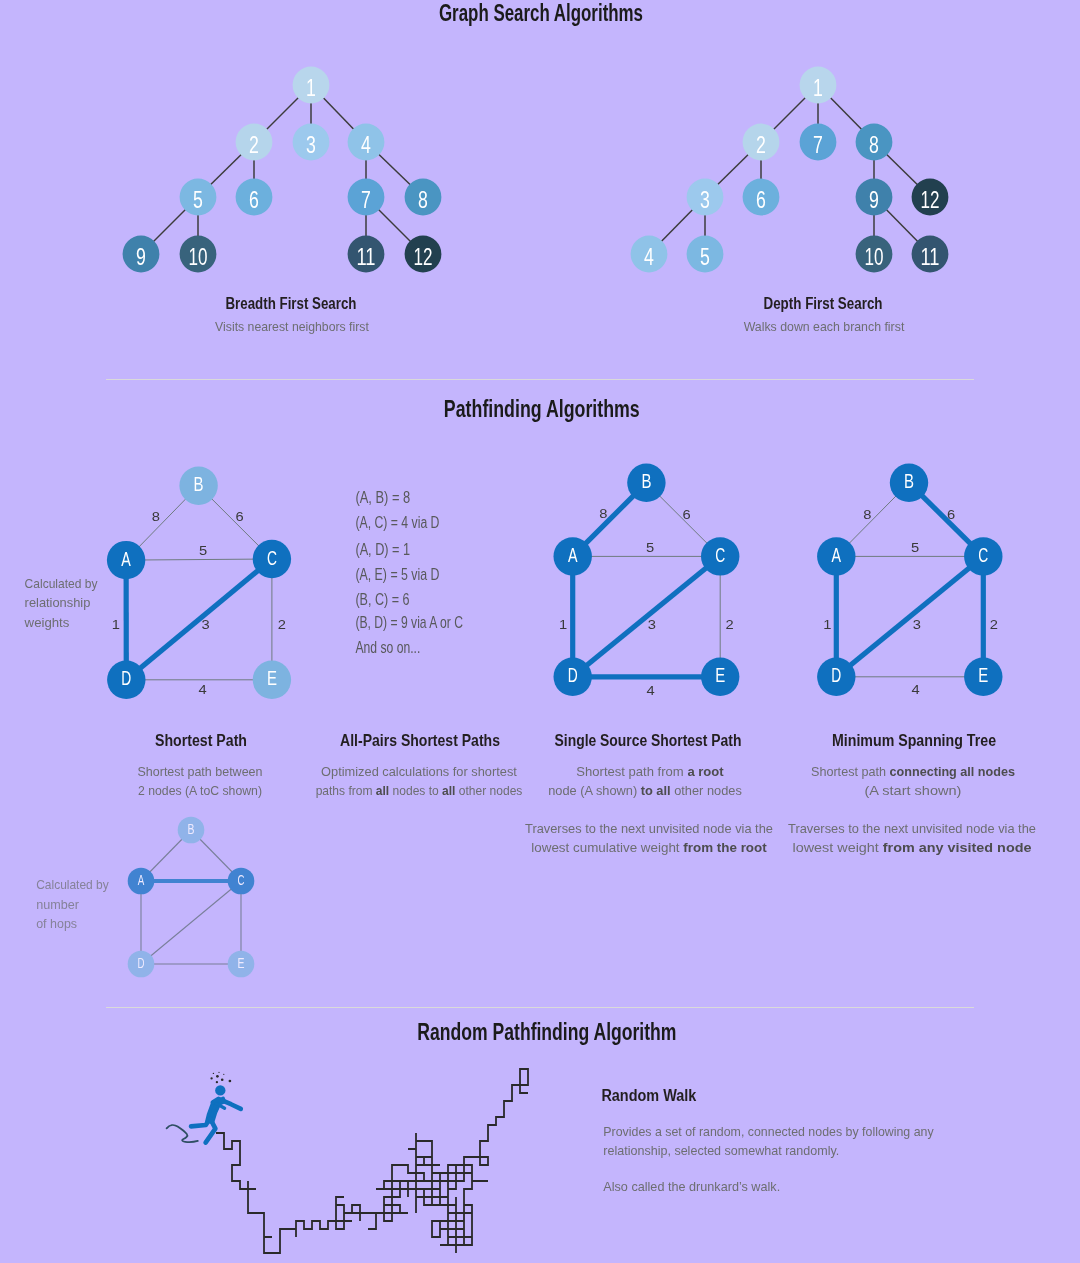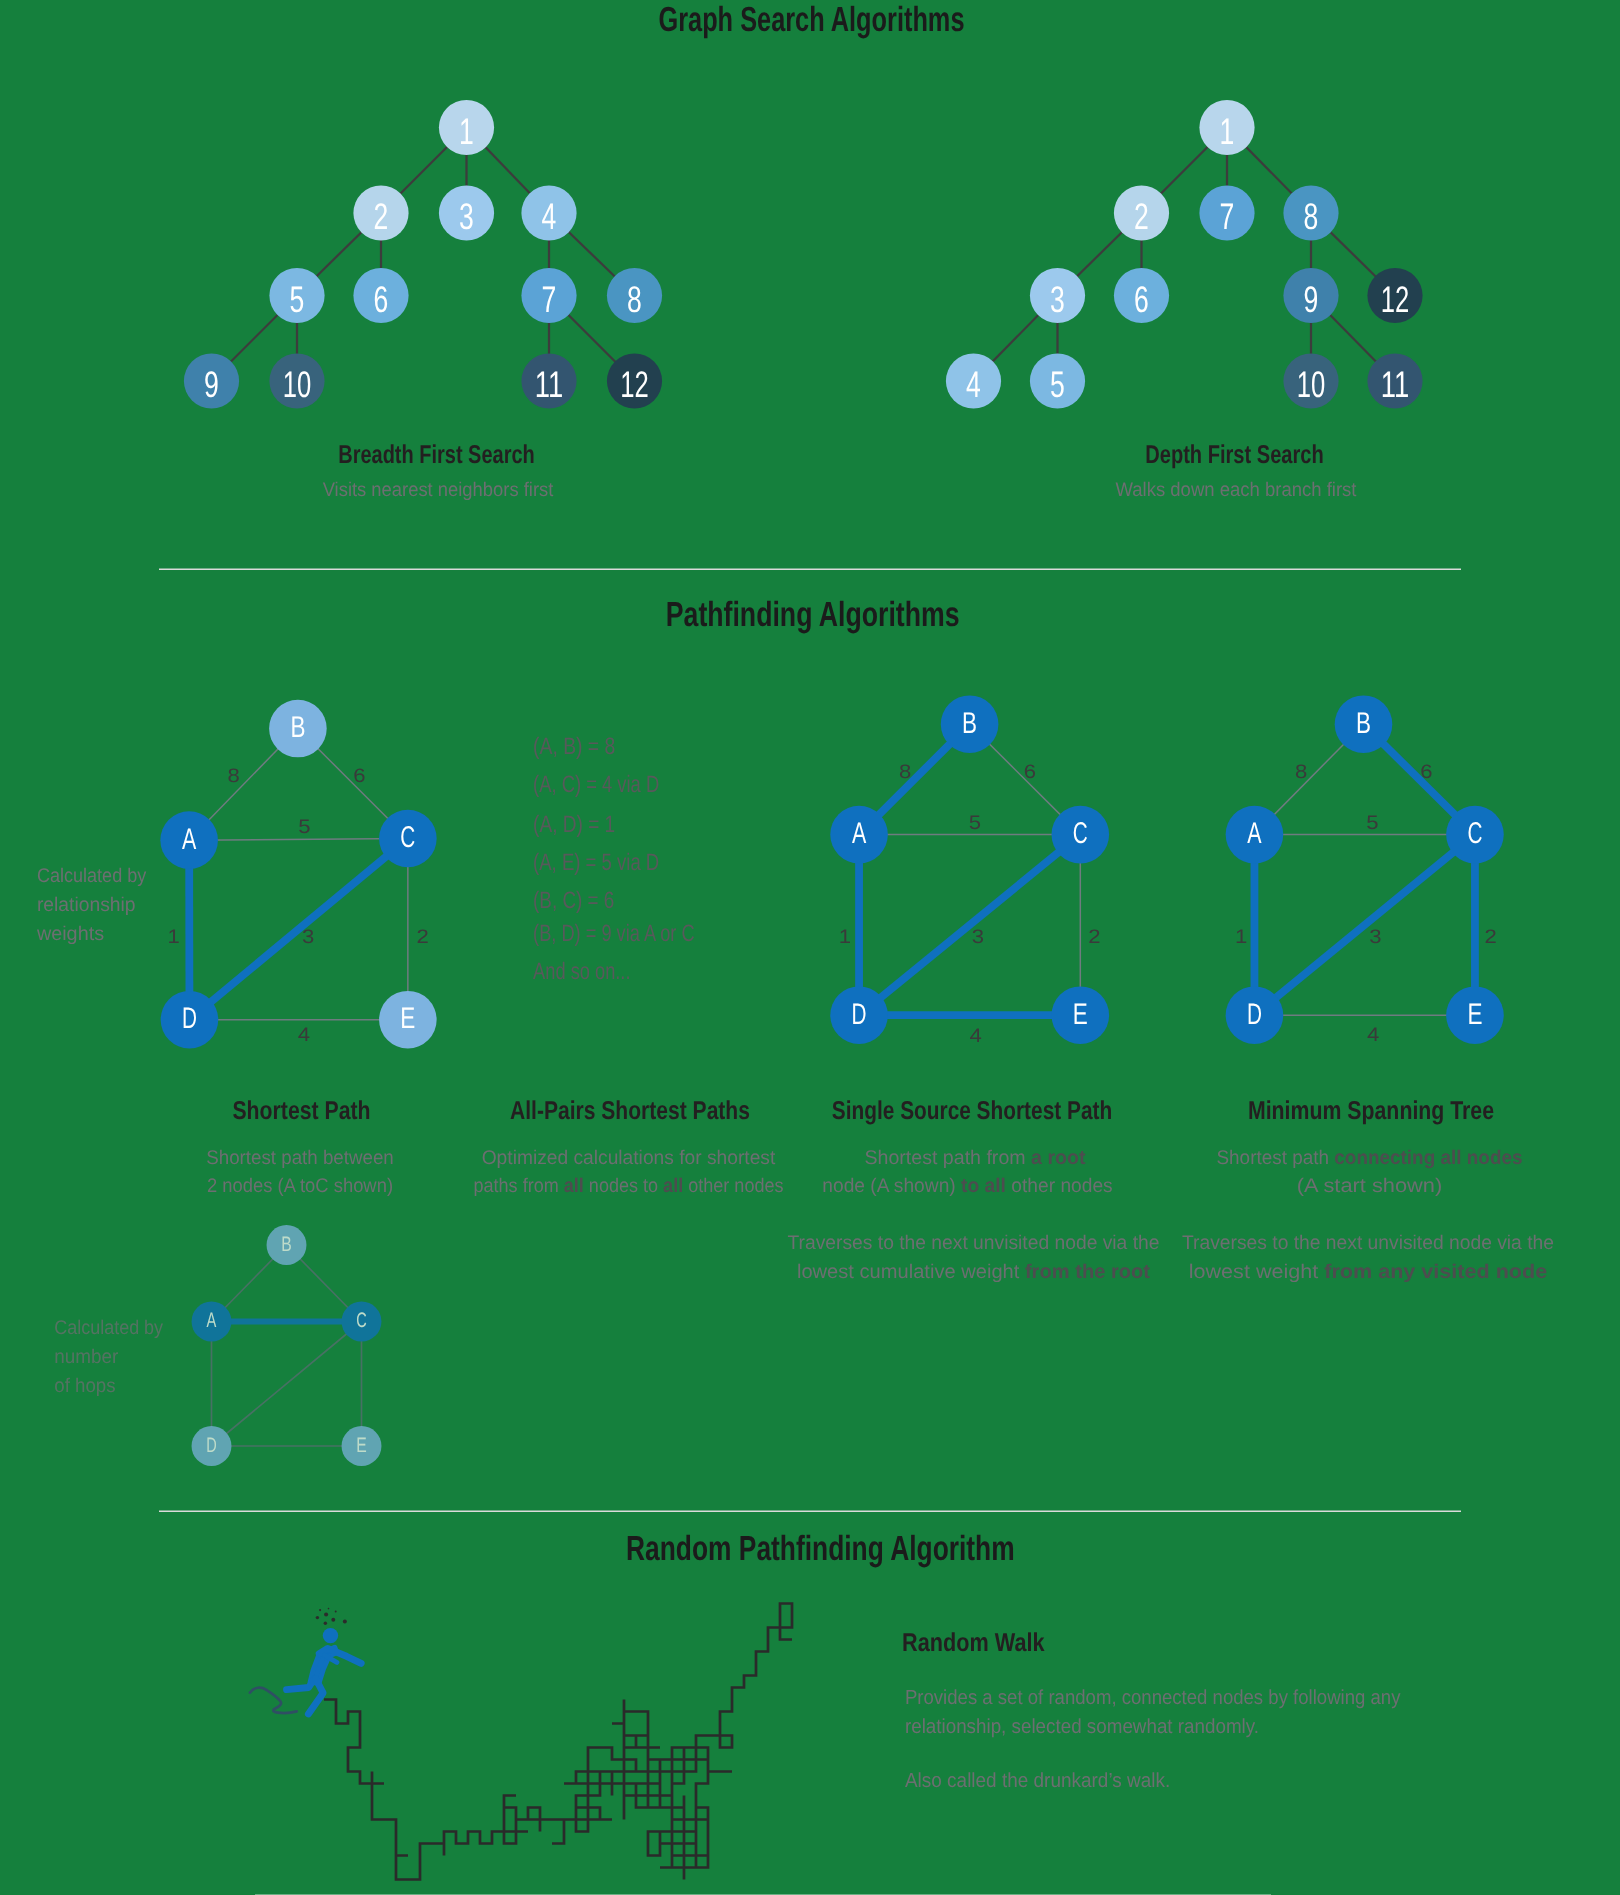--- a/index.html
+++ b/index.html
@@ -1,18 +1,18 @@
 <!DOCTYPE html>
 <html><head>
 <meta charset="utf-8">
 <title>Graph Search Algorithms</title>
 <style>
   html,body{margin:0;padding:0;background:#ffffff;}
   body{width:1080px;height:1263px;font-family:"Liberation Sans",sans-serif;overflow:hidden;position:relative;}
-  .page{position:absolute;left:0;top:0;width:1080px;height:1263px;background:#15803d;}
+  .page{position:absolute;left:0;top:0;width:1080px;height:1263px;background:#c4b5fd;}
   svg{display:block;}
   text{font-family:"Liberation Sans",sans-serif;}
   .sec-title{font-weight:bold;font-size:23.2px;fill:#1b1b1b;text-anchor:middle;}
   .card-title{font-weight:bold;font-size:17.2px;fill:#231f20;text-anchor:middle;}
   .card-sub{font-size:13.2px;fill:#6d6e71;text-anchor:middle;}
   .node-label{font-size:24.7px;fill:#ffffff;text-anchor:middle;}
   .node-label-g{font-size:20px;fill:#ffffff;text-anchor:middle;}
   .node-label-sm{font-size:14px;fill:#ffffff;text-anchor:middle;}
   .edge-w{font-size:13px;fill:#3a3a3a;text-anchor:middle;}
   .side-note{font-size:13.2px;fill:#6d6e71;text-anchor:start;}

